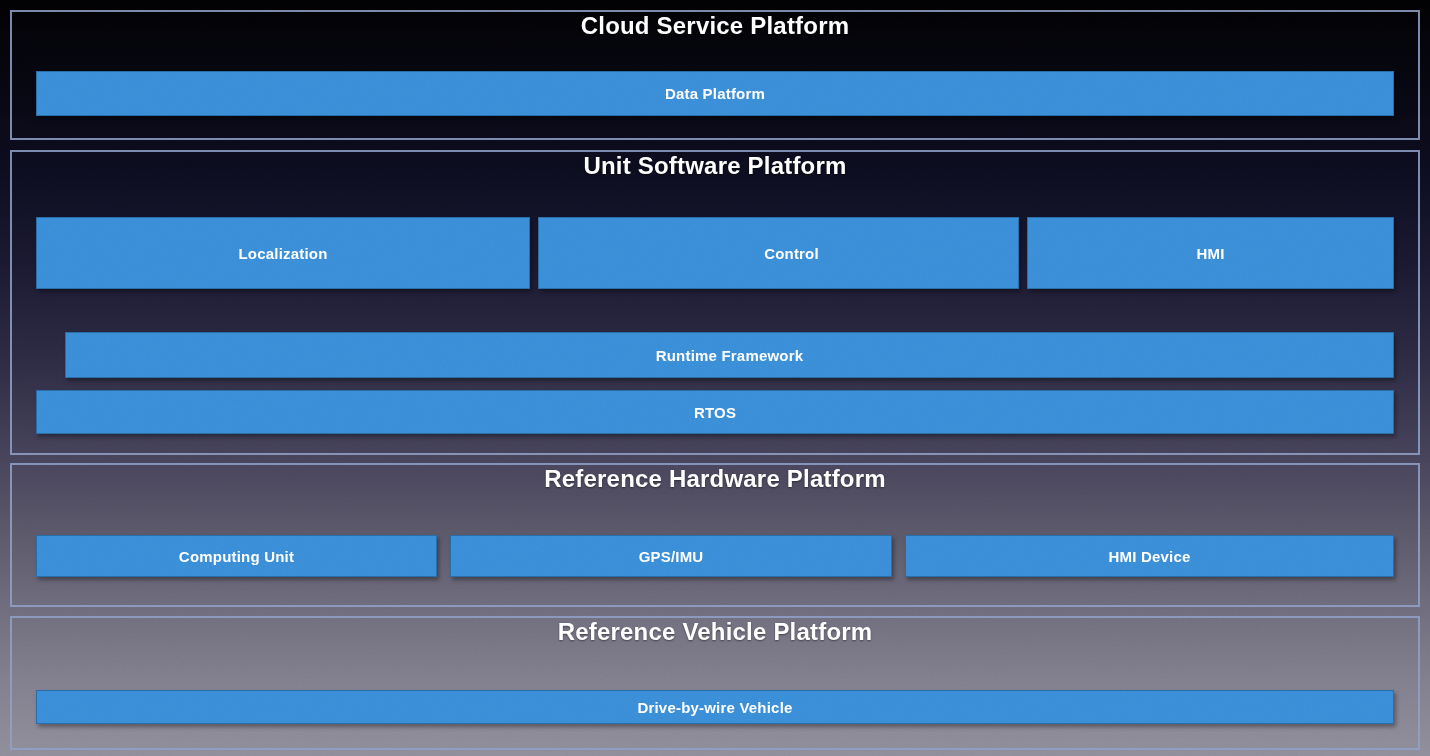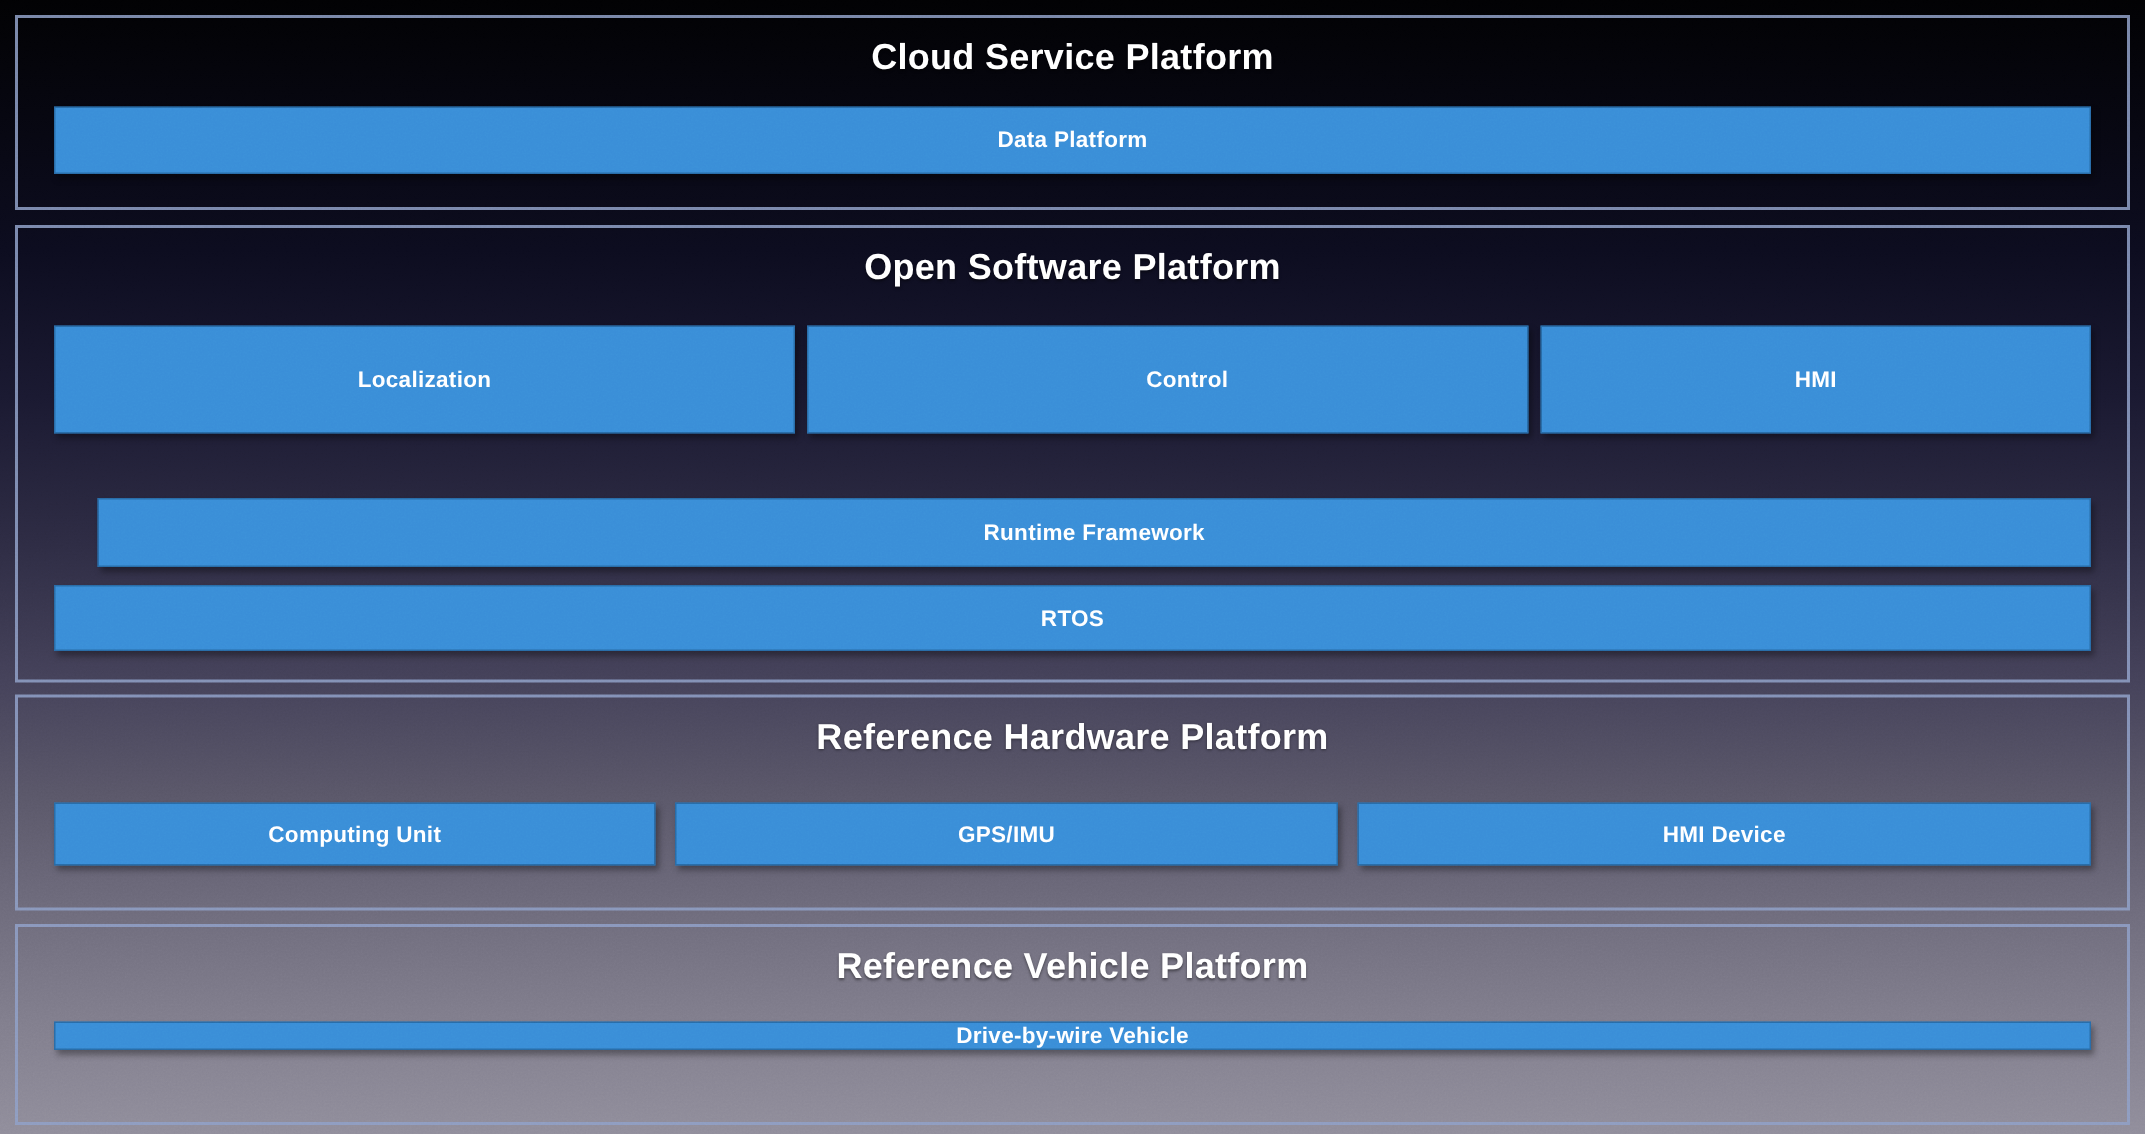--- a/index.html
+++ b/index.html
@@ -40,21 +40,20 @@
     box-sizing: border-box;
     z-index: 2;
   }
   .tier-1 { top: 10px;  height: 130px; }
   .tier-2 { top: 150px; height: 305px; }
   .tier-3 { top: 463px; height: 144px; }
   .tier-4 { top: 616px; height: 134px; }
 
   .tier-title {
     margin: 0;
-    padding-top: 13px;
     text-align: center;
     color: #ffffff;
     font-size: 24px;
     font-weight: bold;
     letter-spacing: 0.2px;
     text-shadow: 0 1px 2px rgba(0,0,0,0.45);
   }
   .row {
     position: absolute;
     left: 24px;
@@ -84,21 +83,21 @@
   .b-hmi { flex: 1 1 0; }
   .row-runtime { top: 180px; height: 46px; padding-left: 29px; }
   .row-rtos { top: 238px; height: 44px; }
   .row-runtime .box, .row-rtos .box, .row-vehicle .box { flex: 1 1 0; }
   
   .row-hw { top: 70px; height: 42px; gap: 13px; }
   .b-computing { width: 401px; }
   .b-gps { width: 442px; }
   .b-hmidev { flex: 1 1 0; }
   
-  .row-vehicle { top: 48px; height: 34px; align-items: flex-end; }
+  .row-vehicle { top: 72px; height: 34px; }
 
   .squiggle {
     text-decoration-line: underline;
     text-decoration-style: wavy;
     text-decoration-color: #e03434;
     text-decoration-thickness: 1px;
     text-underline-offset: 3px;
     text-decoration-skip-ink: none;
   }
 </style>
@@ -110,21 +109,21 @@
   <section class="tier tier-1">
     <h2 class="tier-title">Cloud Service Platform</h2>
     <div class="row row-cloud">
       <div class="box">
         <span>Data Platform</span>
       </div>
     </div>
   </section>
 
   <section class="tier tier-2">
-    <h2 class="tier-title">Open Software Platform</h2>
+    <h2 class="tier-title">Unit Software Platform</h2>
     <div class="row row-sw-top">
       <div class="box b-localization">
         <span>Localization</span>
       </div>
       <div class="box b-control">
         <span>Control</span>
       </div>
       <div class="box b-hmi">
         <span>HMI</span>
       </div>

